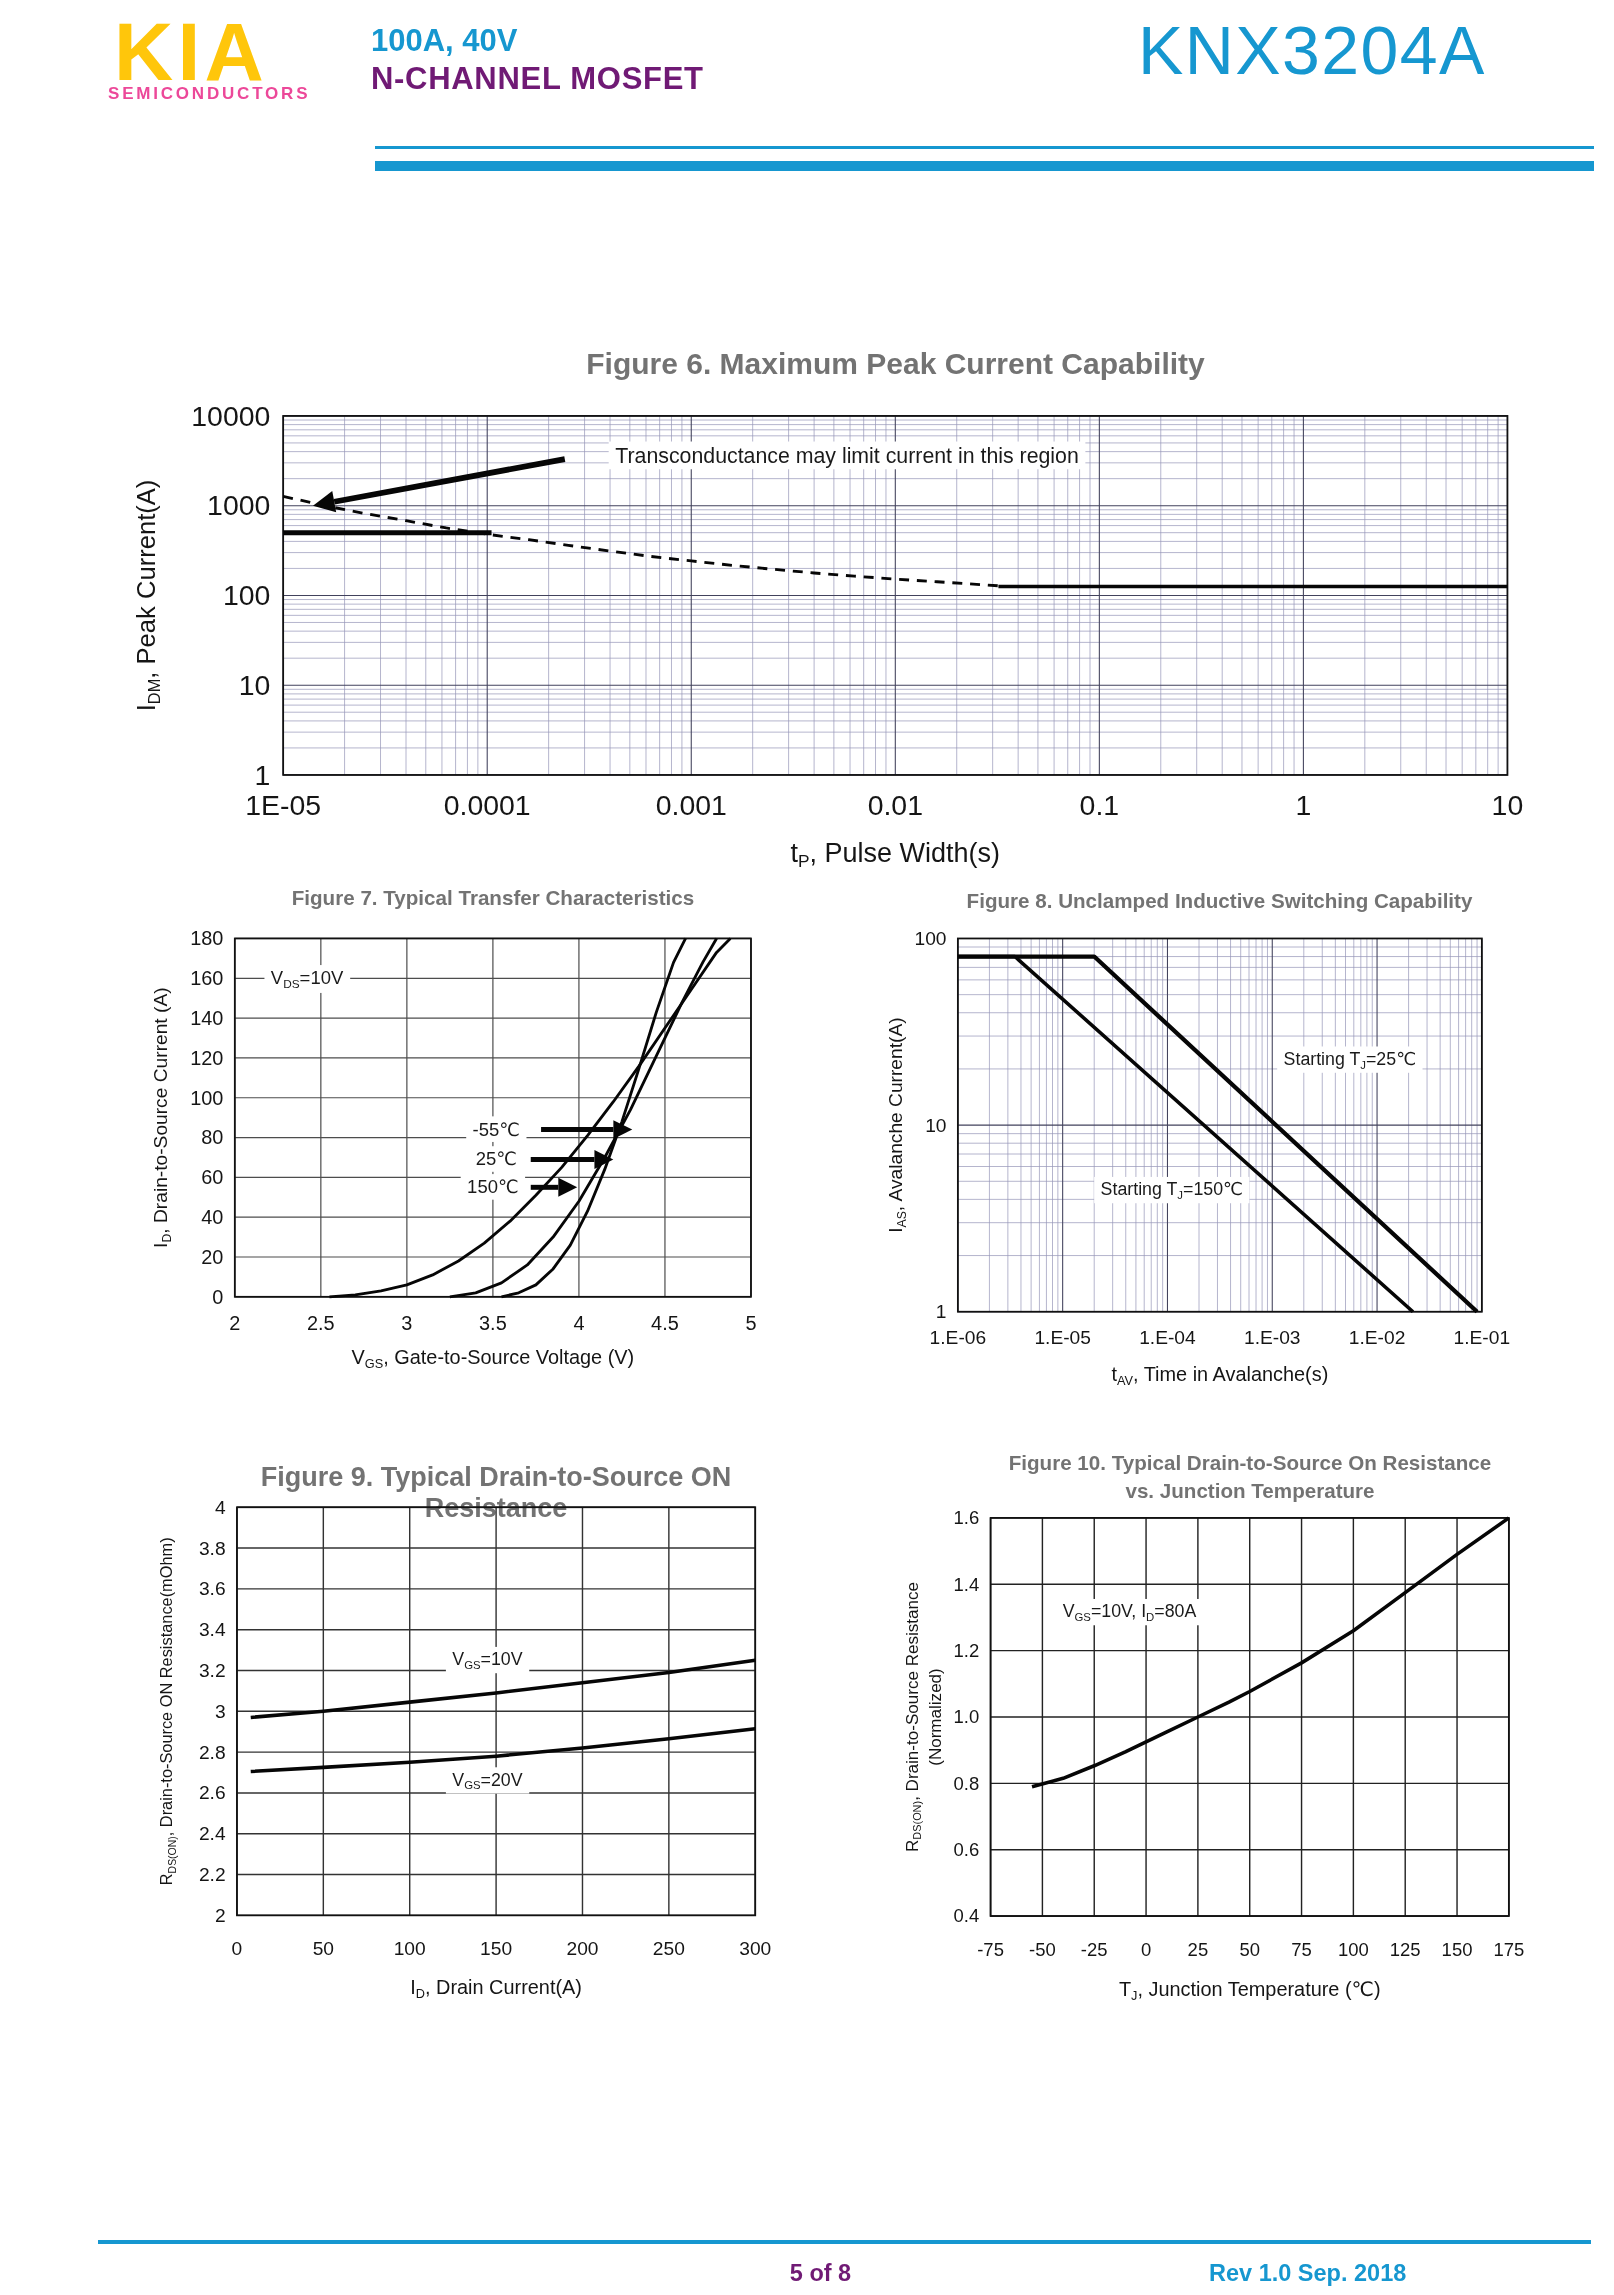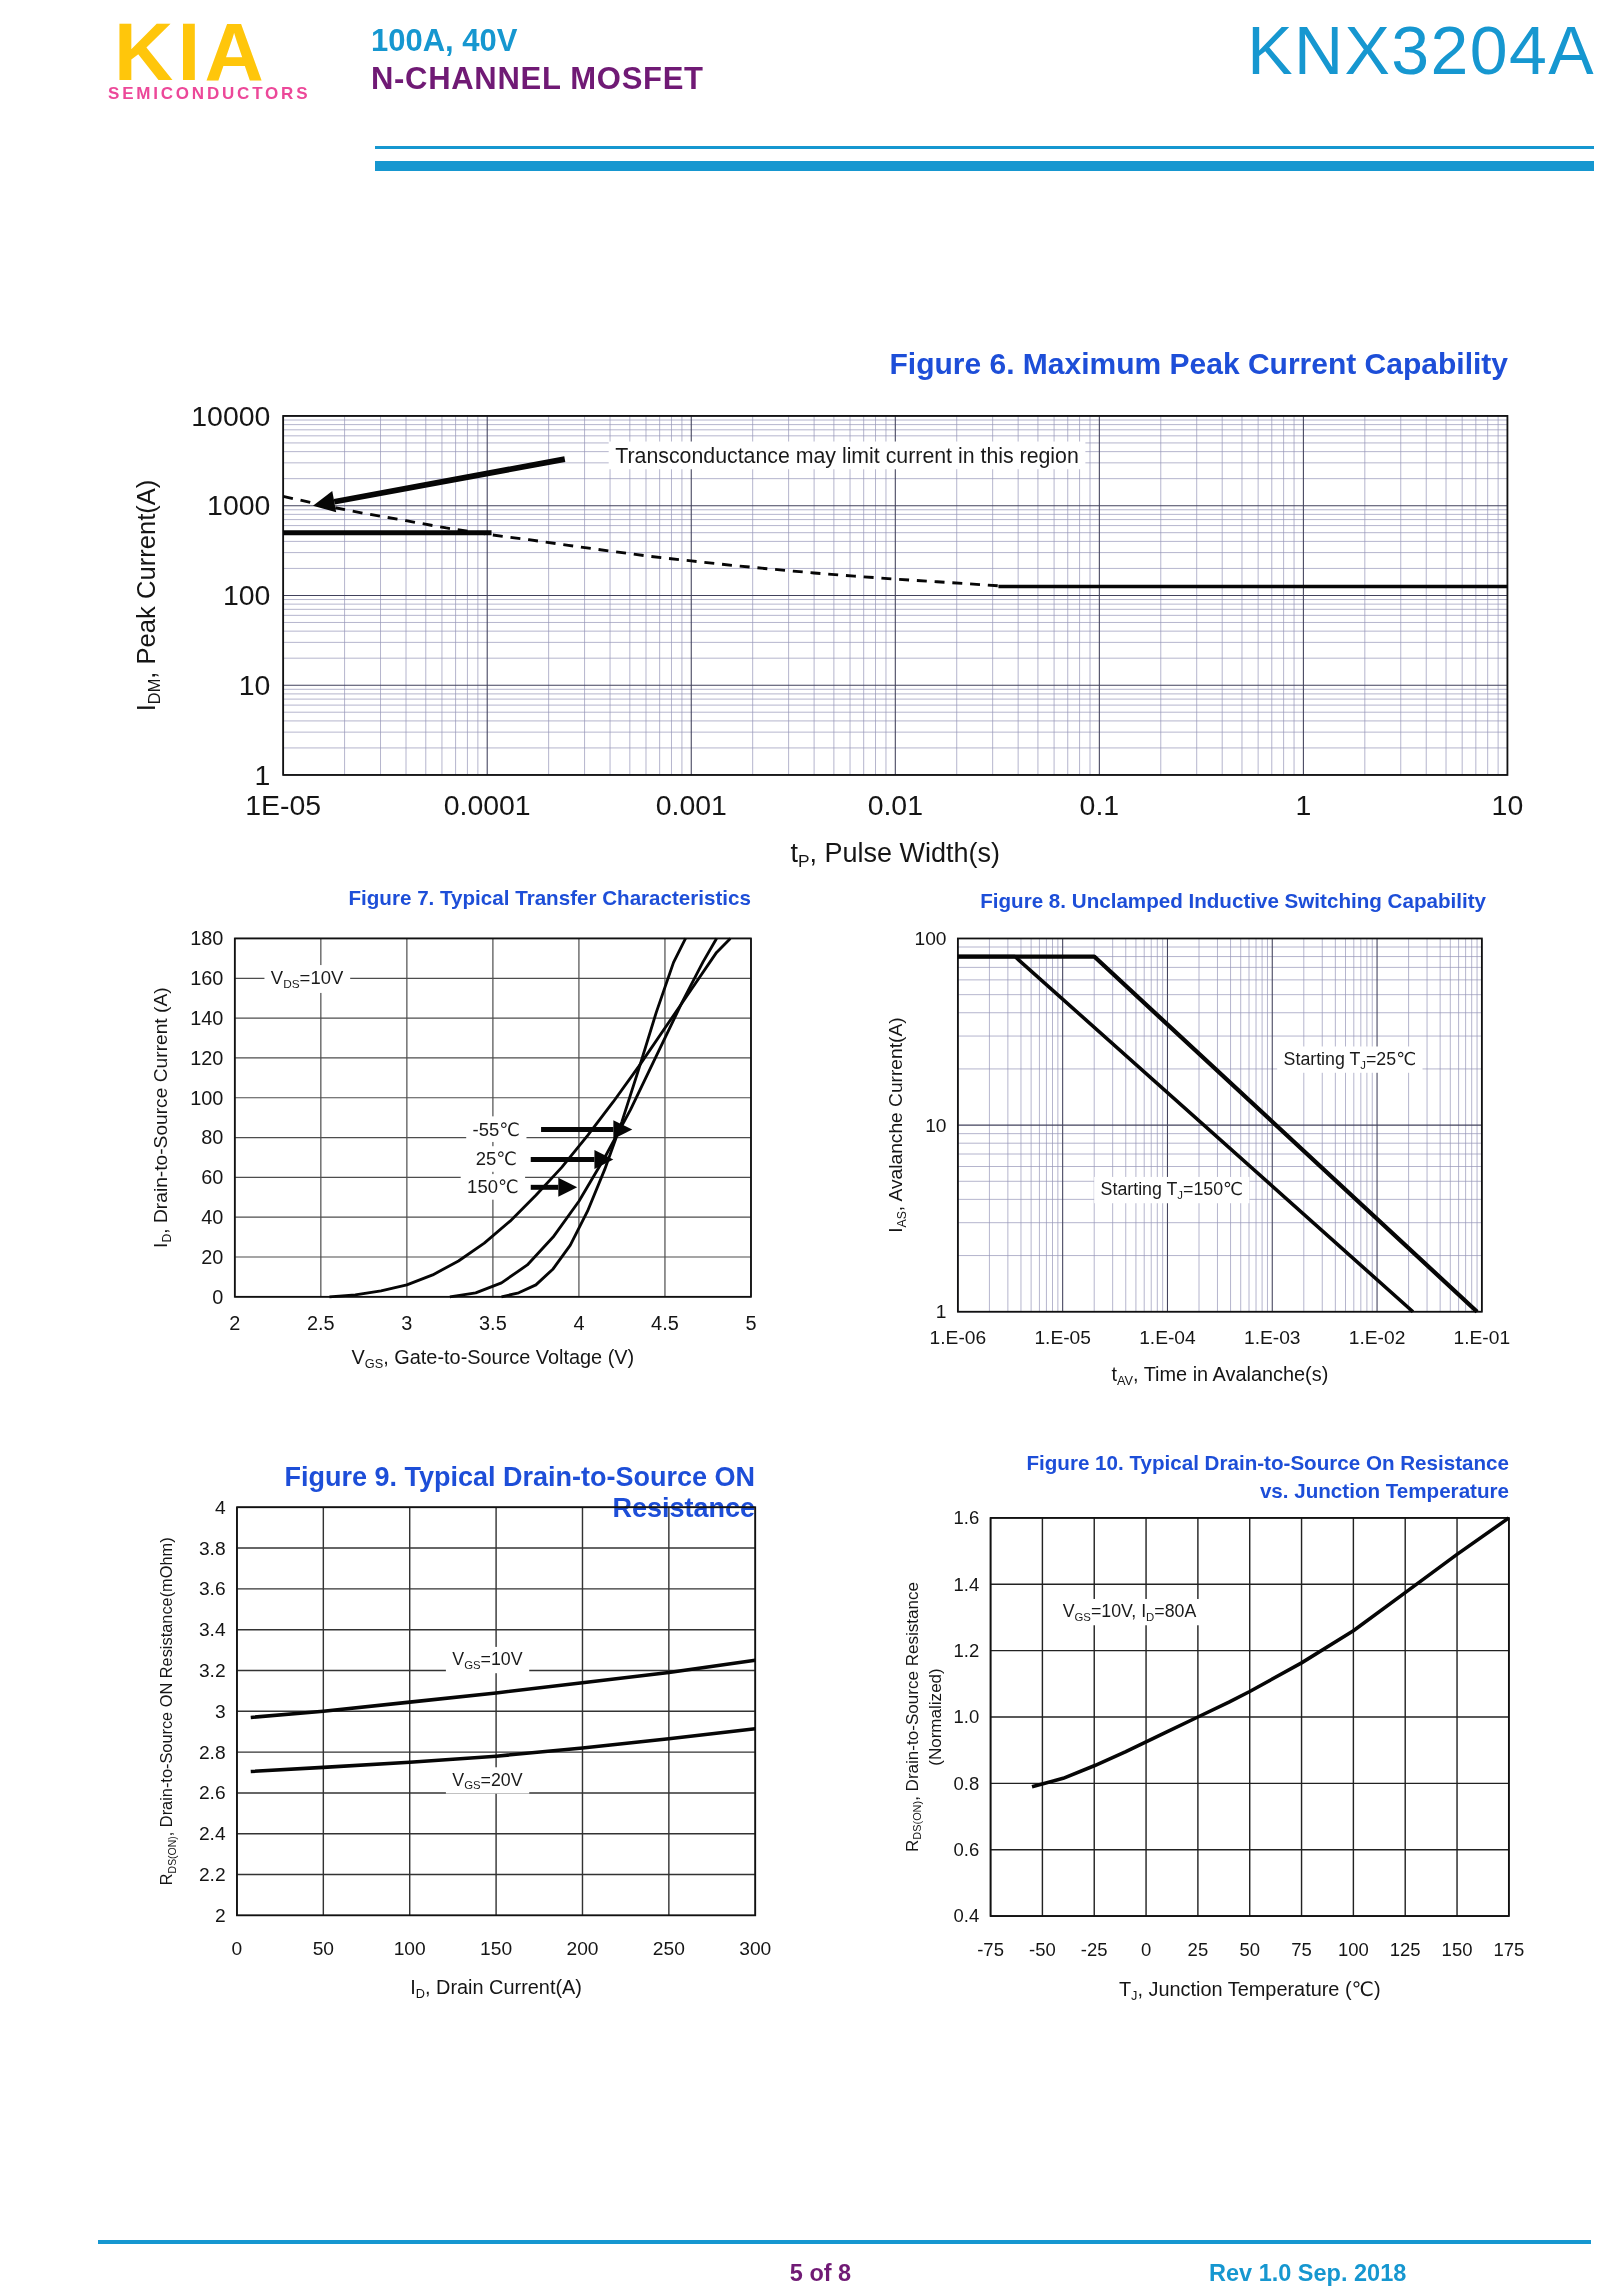--- a/index.html
+++ b/index.html
@@ -4,26 +4,26 @@
 <style>
   html,body{margin:0;padding:0;background:#888;}
   #page{position:relative;width:1615px;height:2295px;background:#ffffff;overflow:hidden;
         font-family:"Liberation Sans","DejaVu Sans",sans-serif;padding-left:8px;}
   .abs{position:absolute;}
   
   #logo-text{left:114px;top:11.4px;font-size:82px;font-weight:bold;letter-spacing:4.3px;color:#ffc60b;line-height:1;}
   #logo-subtext{left:108px;top:84px;font-size:17px;letter-spacing:2.8px;color:#ec4899;font-weight:bold;}
   #rating-line1{left:371px;top:23px;font-size:31px;font-weight:bold;color:#1697d0;}
   #rating-line2{left:371px;top:61px;font-size:31px;font-weight:bold;letter-spacing:0.7px;color:#701a75;}
-  #part-number{left:1138px;top:15.6px;width:457px;text-align:right;font-size:68px;font-weight:400;letter-spacing:1.4px;color:#1697d0;line-height:1;}
+  #part-number{left:1138px;top:15.6px;width:457px;font-size:68px;font-weight:400;letter-spacing:1.4px;color:#1697d0;line-height:1;}
   .rule{background:#1697d0;}
   #header-rule-thin{left:375px;top:146px;width:1219px;height:2.8px;}
   #header-rule-thick{left:375px;top:161px;width:1219px;height:10px;}
   
-  .fig-title{font-weight:bold;color:#1d4ed8;text-align:right;line-height:1.15;}
+  .fig-title{font-weight:bold;color:#737373;text-align:center;line-height:1.15;}
   #fig6-title{left:283px;top:347px;width:1225px;font-size:30px;}
   #fig7-title{left:235px;top:886px;width:516px;font-size:20.6px;}
   #fig8-title{left:953px;top:889px;width:533px;font-size:20.6px;}
   #fig9-title{left:237px;top:1462px;width:518px;font-size:27px;}
   #fig10-title1{left:991px;top:1451px;width:518px;font-size:20.6px;}
   #fig10-title2{left:991px;top:1479px;width:518px;font-size:20.6px;}
   
   #charts-layer{left:0;top:0;width:1615px;height:2295px;}
   svg text{font-family:"Liberation Sans","DejaVu Sans",sans-serif;}
   

